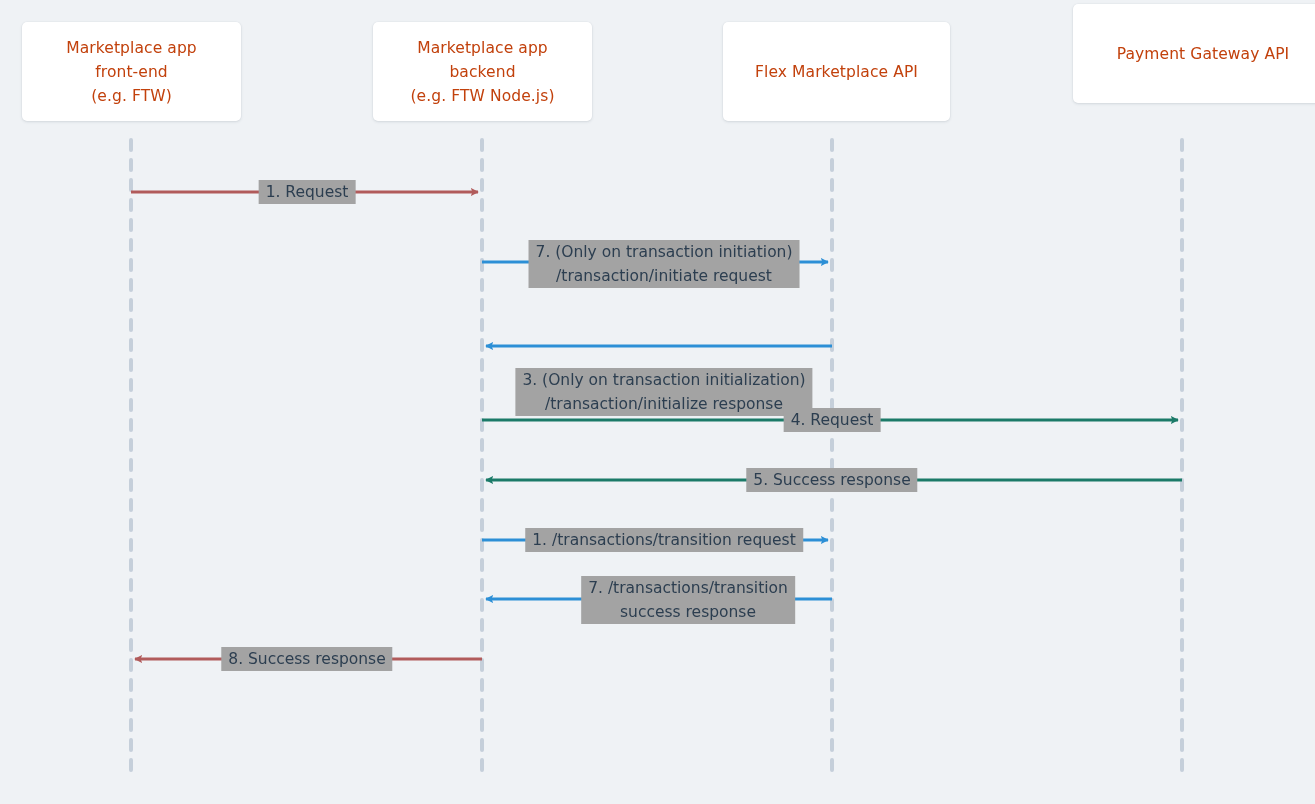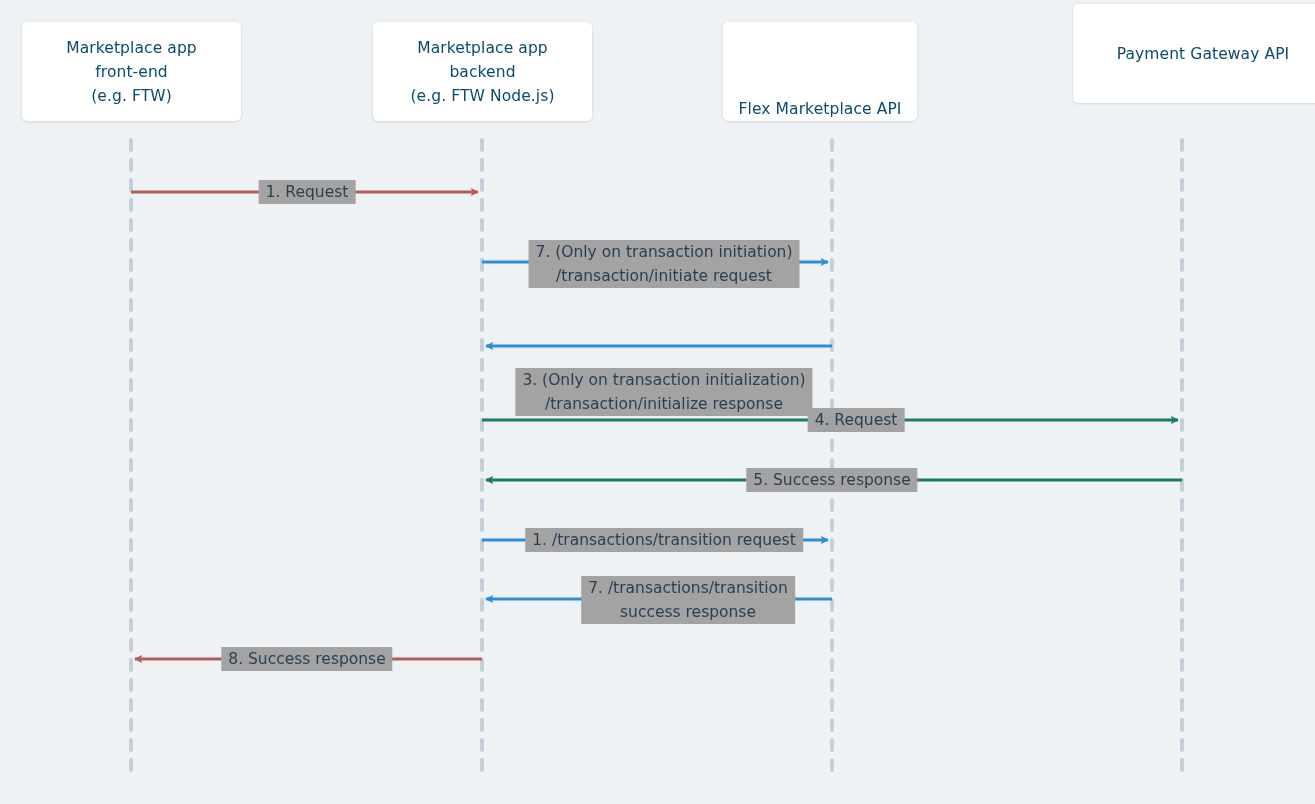--- a/index.html
+++ b/index.html
@@ -30,21 +30,21 @@
     background: #ffffff;
     border-radius: 5px;
     box-shadow: 0 1px 3px rgba(40,60,80,0.13), 0 0 0 0.5px rgba(40,60,80,0.04);
     display: flex;
     align-items: center;
     justify-content: center;
     text-align: center;
     box-sizing: border-box;
   }
   .participant-label {
-    color: #0c4a6e;
+    color: #c2410c;
     font-size: 15.5px;
     line-height: 24px;
     letter-spacing: 0.1px;
     white-space: pre-line;
   }
   .msg-label {
     position: absolute;
     color: #2c3e50;
     font-size: 15.5px;
     line-height: 24px;
@@ -102,33 +102,33 @@
       <div class="participant-box" style="left: 22px; top: 22px; width: 219px; height: 99px;">
         <div class="participant-label">Marketplace app
 front-end
 (e.g. FTW)</div>
       </div>
       <div class="participant-box" style="left: 373px; top: 22px; width: 219px; height: 99px;">
         <div class="participant-label">Marketplace app
 backend
 (e.g. FTW Node.js)</div>
       </div>
-      <div class="participant-box" style="left: 723px; top: 22px; width: 194px; height: 99px; align-items: flex-end;">
+      <div class="participant-box" style="left: 723px; top: 22px; width: 227px; height: 99px;">
         <div class="participant-label">Flex Marketplace API</div>
       </div>
       <div class="participant-box" style="left: 1073px; top: 4px; width: 260px; height: 99px;">
         <div class="participant-label">Payment Gateway API</div>
       </div>
     </div>
   <div id="labels">
       <div class="msg-label" style="left: 307px; top: 192px;">1. Request</div>
       <div class="msg-label" style="left: 664px; top: 264px;">7. (Only on transaction initiation)
 /transaction/initiate request</div>
       <div class="msg-label" style="left: 664px; top: 348px; margin-top: 44px;">3. (Only on transaction initialization)
 /transaction/initialize response</div>
-      <div class="msg-label" style="left: 832px; top: 420px; margin-left: 24px;">4. Request</div>
+      <div class="msg-label" style="left: 832px; top: 420px;">4. Request</div>
       <div class="msg-label" style="left: 832px; top: 480px;">5. Success response</div>
       <div class="msg-label" style="left: 664px; top: 540px;">1. /transactions/transition request</div>
       <div class="msg-label" style="left: 688px; top: 600px;">7. /transactions/transition
 success response</div>
       <div class="msg-label" style="left: 307px; top: 659px;">8. Success response</div>
     </div>
 </div>
 
 </body></html>

